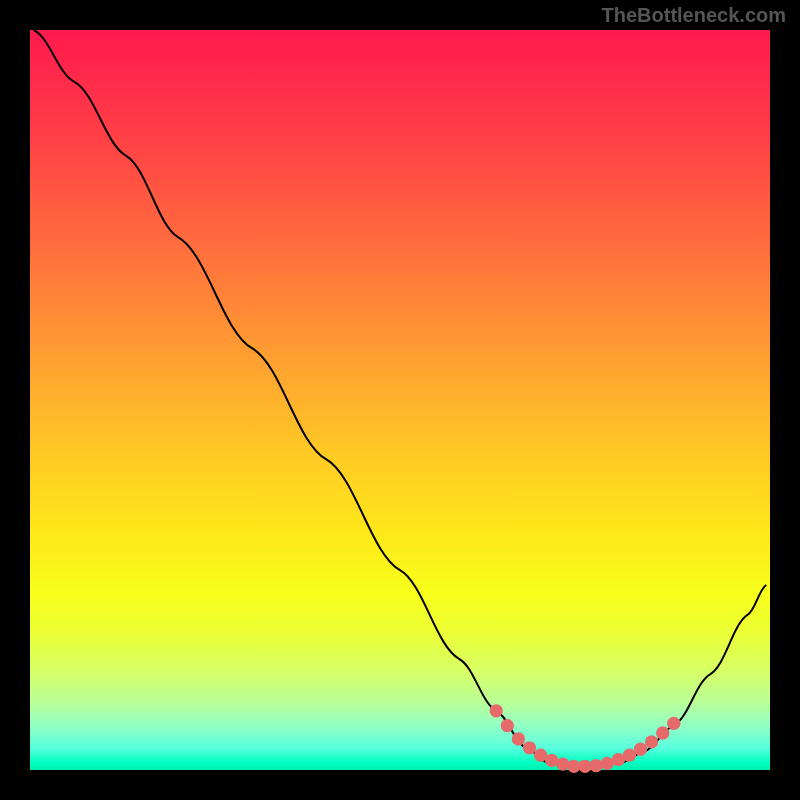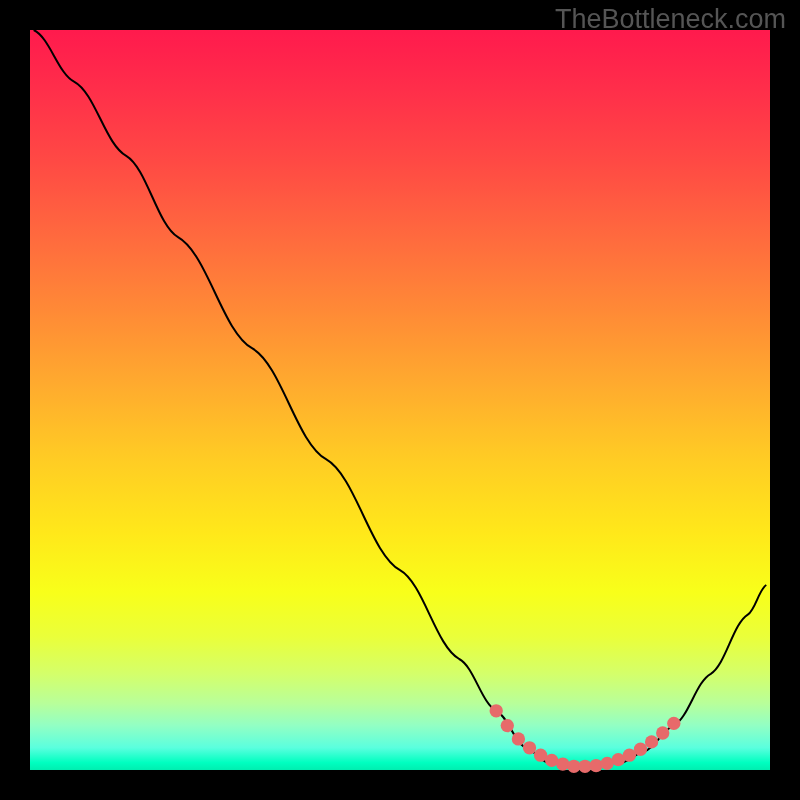--- a/index.html
+++ b/index.html
@@ -8,22 +8,22 @@
     height: 800px;
     background: #000;
     position: relative;
     font-family: Arial, sans-serif;
   }
   .watermark {
     position: absolute;
     top: 4px;
     right: 14px;
     color: #555;
-    font-size: 27px;
-    font-weight: normal;
+    font-size: 20px;
+    font-weight: bold;
     z-index: 10;
   }
   .plot-area {
     position: absolute;
     left: 30px;
     top: 30px;
     width: 740px;
     height: 740px;
   }
   .gradient-bg {

